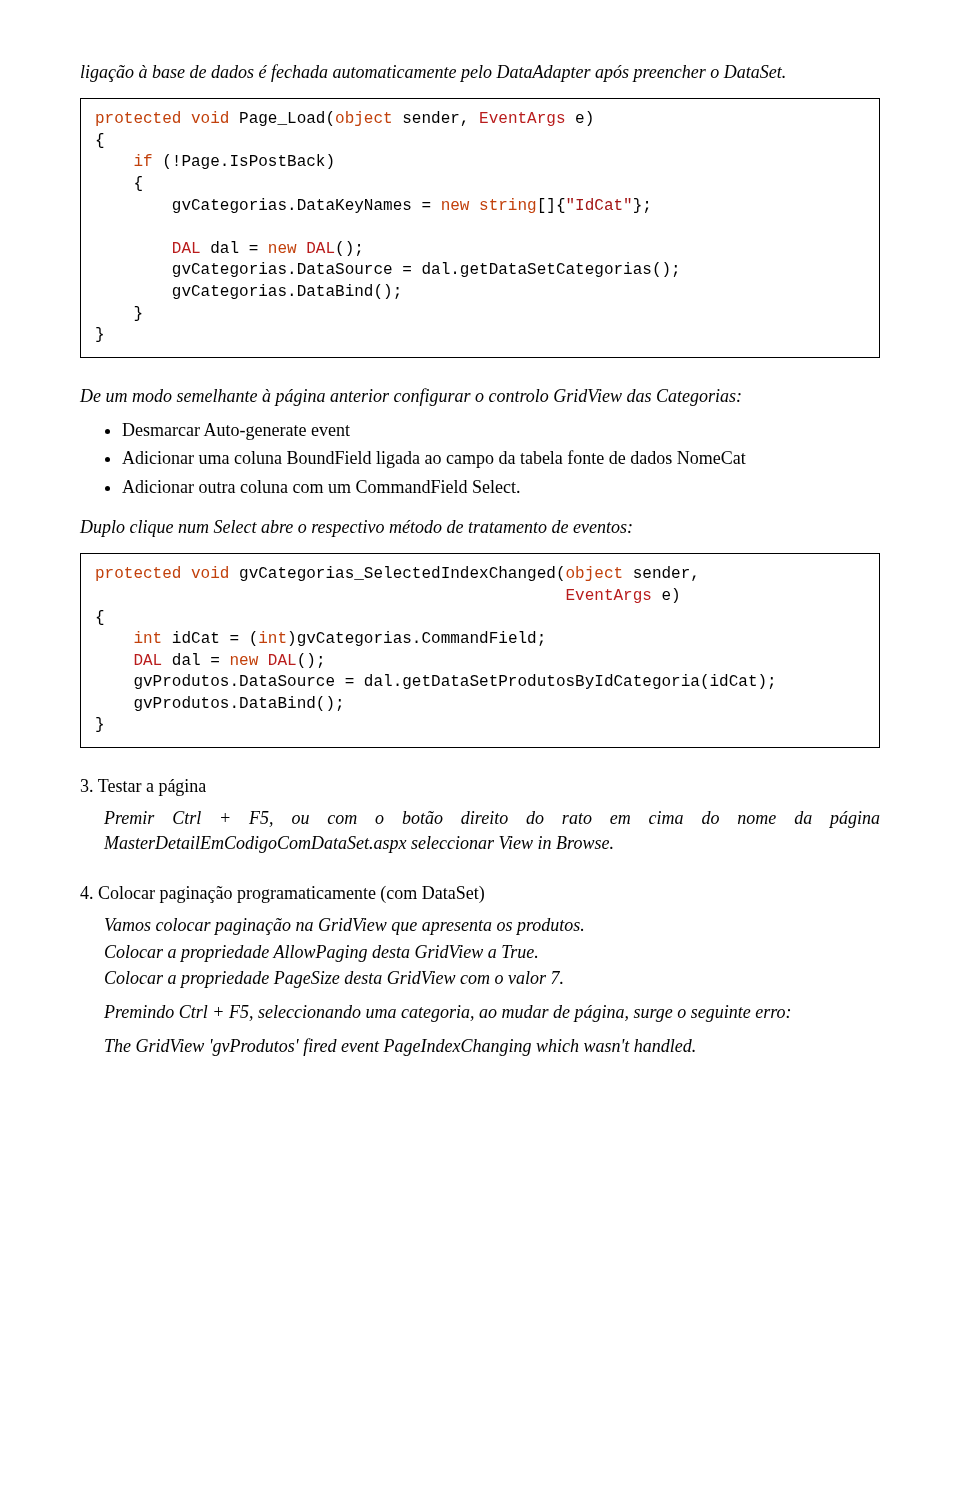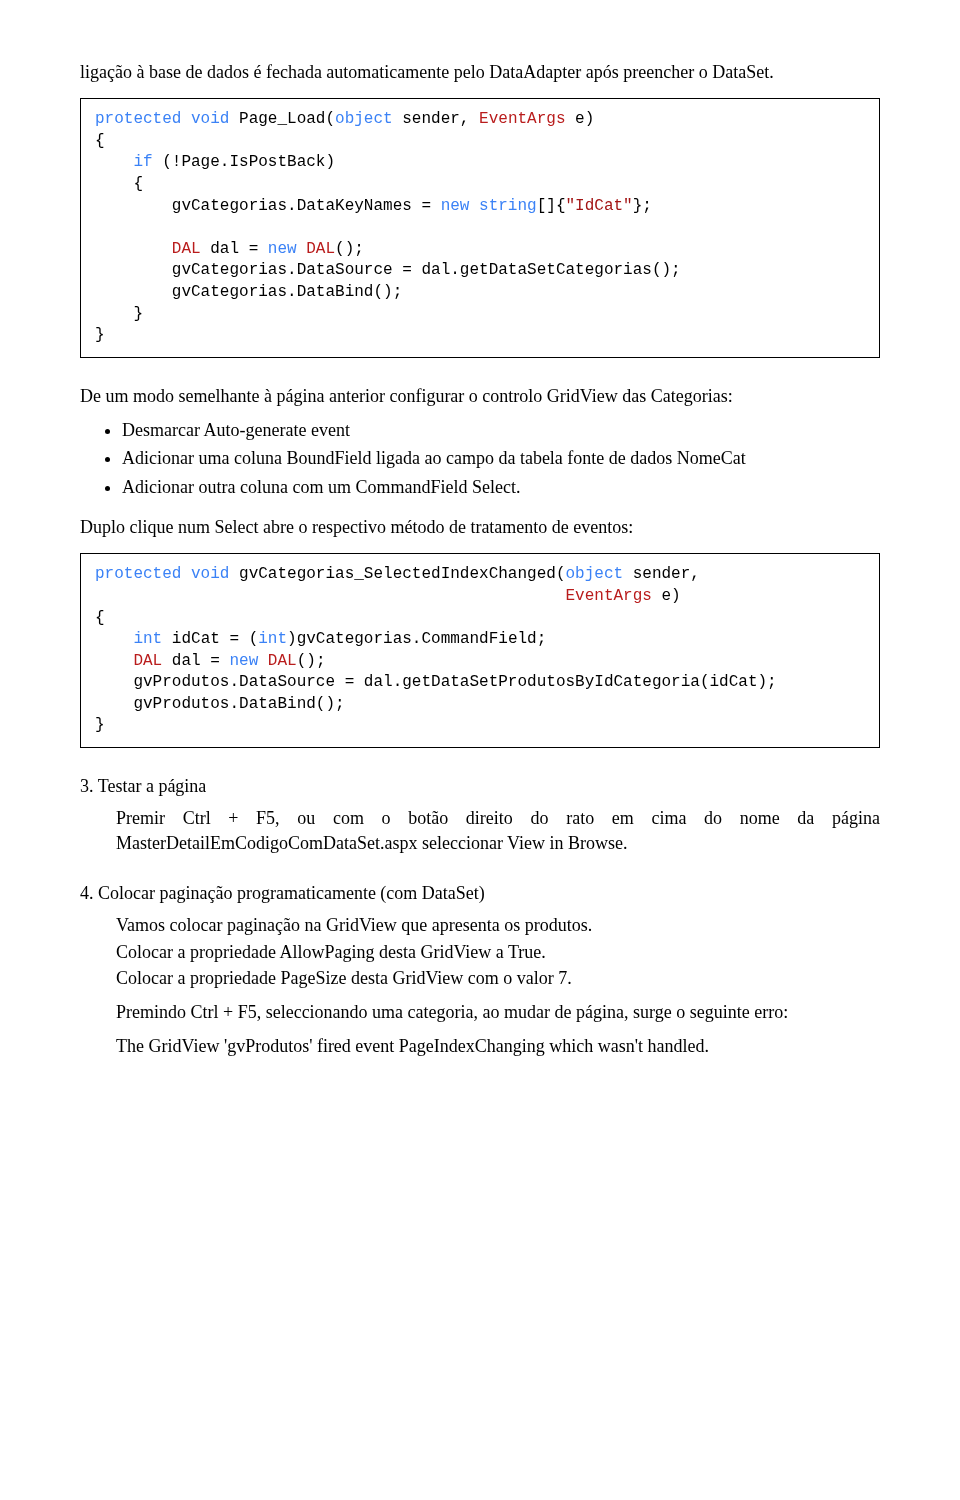--- a/index.html
+++ b/index.html
@@ -9,48 +9,49 @@
     font-size: 18px;
     line-height: 1.35;
     color: #000;
     background: #fff;
     width: 960px;
     box-sizing: border-box;
   }
   p {
     margin: 0 0 10px 0;
     text-align: justify;
+    font-style: italic;
   }
   .codebox {
     border: 1px solid #000;
     padding: 10px 14px;
     margin: 14px 0 26px 0;
     font-family: "Courier New", Courier, monospace;
     font-size: 16px;
     line-height: 1.35;
     white-space: pre;
     color: #000;
   }
-  .codebox .kw   { color: #3b82f6; }  
+  .codebox .kw   { color: #c2410c; }  
   .codebox .typ  { color: #b91c1c; }  
   .codebox .str  { color: #a31515; }  
   ul {
     margin: 4px 0 16px 0;
     padding-left: 42px;
   }
   ul li {
     margin-bottom: 4px;
     text-align: justify;
   }
   .h2 {
     font-weight: normal;
     margin: 26px 0 8px 0;
   }
   .indent {
-    margin-left: 36px;
+    margin-left: 24px;
   }
 </style>
 </head>
 <body>
 
 <p>ligação à base de dados é fechada automaticamente pelo DataAdapter após preencher o DataSet.</p>
 
 <div class="codebox"><span class="kw">protected void</span><span> Page_Load(</span><span class="kw">object</span><span> sender, </span><span class="typ">EventArgs</span><span> e)</span>
 <span>{</span>
 <span class="kw">    if</span><span> (!Page.IsPostBack)</span>

